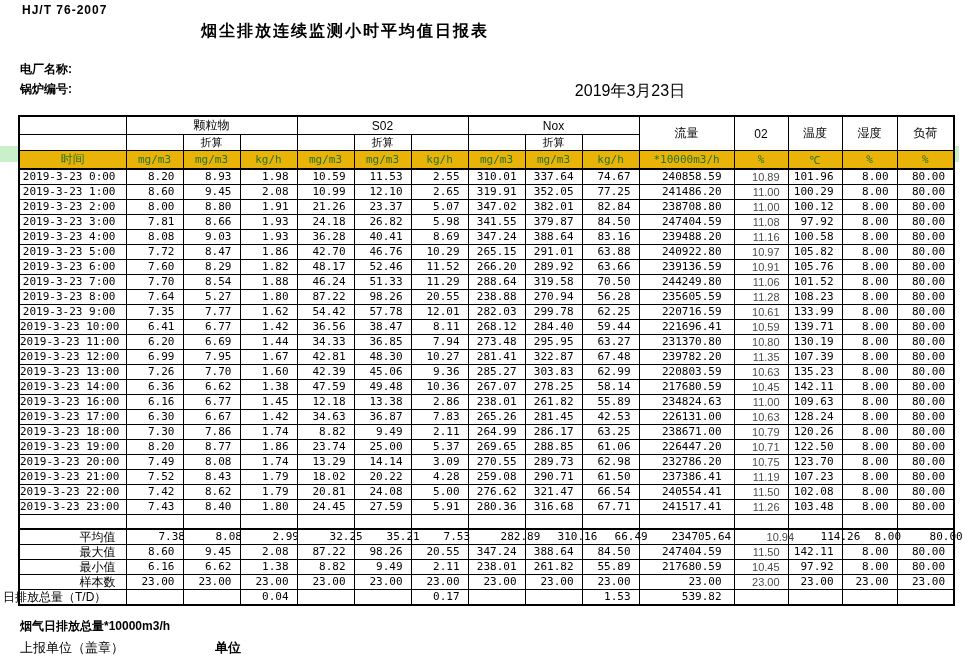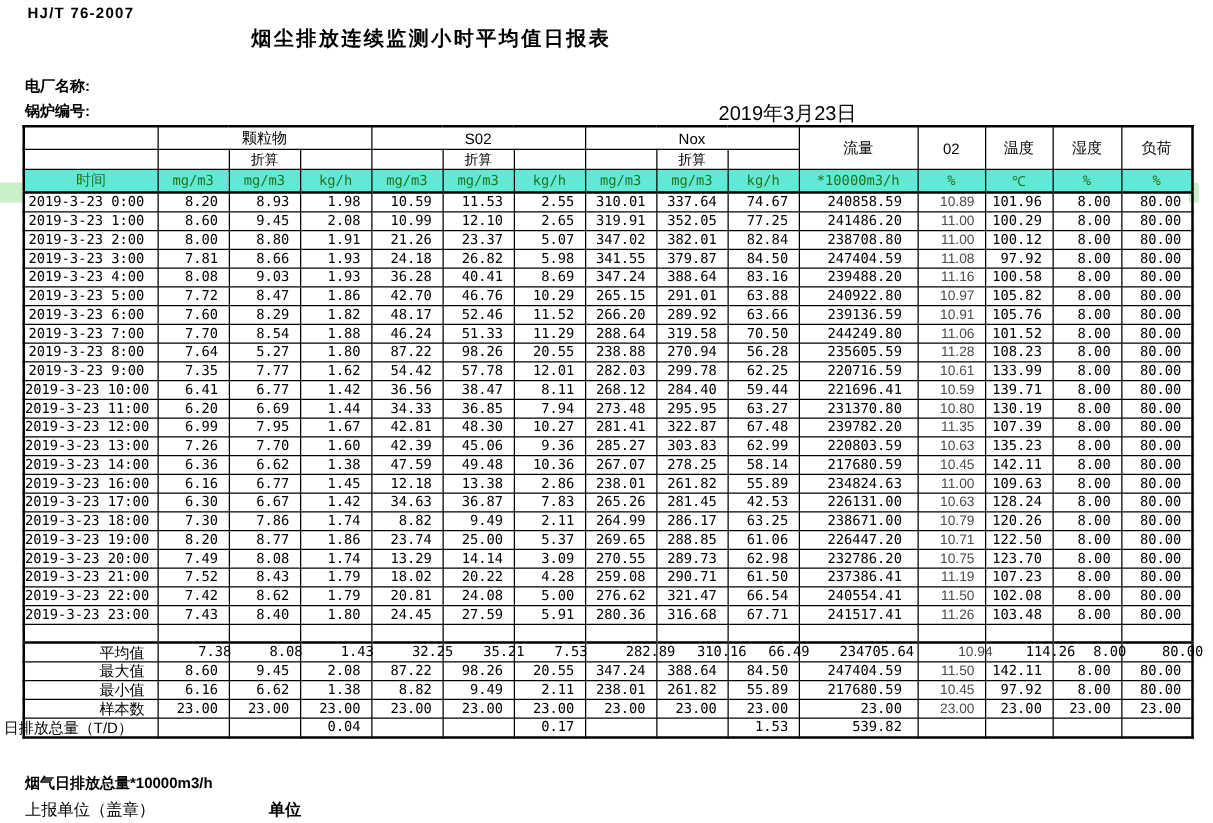--- a/index.html
+++ b/index.html
@@ -12,33 +12,33 @@
   .title{position:absolute;left:110px;top:21px;width:470px;text-align:center;font-size:16px;font-weight:bold;letter-spacing:2px;}
   .plant-label{position:absolute;left:20px;top:61px;font-size:12px;font-weight:bold;}
   .boiler-label{position:absolute;left:20px;top:81px;font-size:12px;font-weight:bold;}
   .report-date{position:absolute;left:540px;top:81px;width:180px;text-align:center;font-size:16px;}
 
   .green-nub{position:absolute;background:#c9f0c9;}
   .nub-left{left:0;top:146px;width:18px;height:16px;}
   .nub-right{left:951px;top:146px;width:8px;height:16px;}
 
   table.report{
-    position:absolute;left:18px;top:100px;width:935px;
+    position:absolute;left:18px;top:115px;width:935px;
     border-collapse:collapse;table-layout:fixed;
     border:2px solid #000;
   }
   .report th,.report td{
     border:1px solid #000;overflow:visible;white-space:nowrap;
     padding:0;box-sizing:border-box;
   }
   .report thead th{font-weight:normal;font-size:12px;text-align:center;background:#fff;}
   .report thead tr.r1 th{height:16px;}
   .report thead tr.r2 th{height:12px;font-size:11px;}
   .report thead tr.units th{
-    height:15px;background:#5eead4;color:#207520;
+    height:15px;background:#eab308;color:#207520;
     font-size:11px;border-bottom:2px solid #000;
     font-family:"DejaVu Sans Mono","Liberation Mono",monospace;
   }
   .report thead tr.units th.t-time{font-size:12px;font-family:"Liberation Sans","DejaVu Sans",sans-serif;}
 
   .report tbody td{
     height:14px;font-size:11px;line-height:14px;text-align:right;
     padding-right:8px;
     font-family:"DejaVu Sans Mono","Liberation Mono",monospace;
   }
@@ -537,21 +537,21 @@
         <td class="c-flow"></td>
         <td class="c-o2"></td>
         <td class="c-n"></td>
         <td class="c-n"></td>
         <td class="c-n"></td>
       </tr>
       <tr class="summary sum-first">
         <td class="c-time">平均值</td>
         <td class="c-n">7.38</td>
         <td class="c-n">8.08</td>
-        <td class="c-n">1.43</td>
+        <td class="c-n">2.99</td>
         <td class="c-n">32.25</td>
         <td class="c-n">35.21</td>
         <td class="c-n">7.53</td>
         <td class="c-n">282.89</td>
         <td class="c-n">310.16</td>
         <td class="c-n">66.49</td>
         <td class="c-flow">234705.64</td>
         <td class="c-o2">10.94</td>
         <td class="c-n">114.26</td>
         <td class="c-n">8.00</td>

